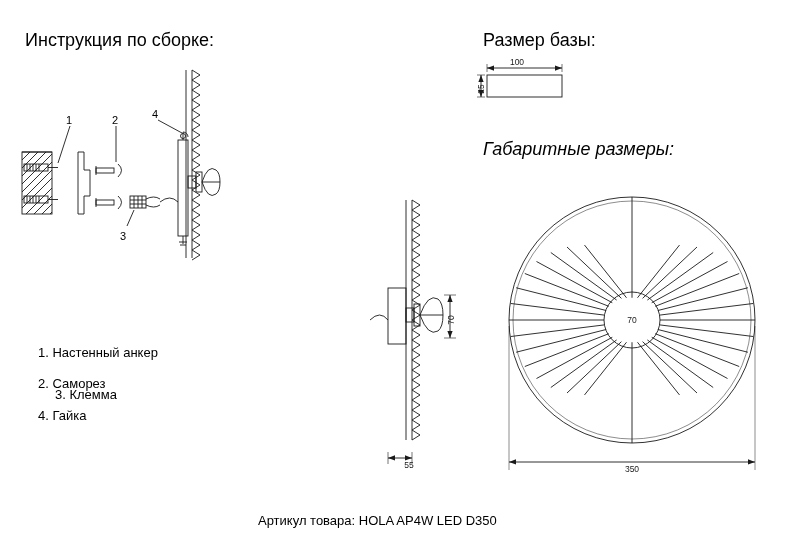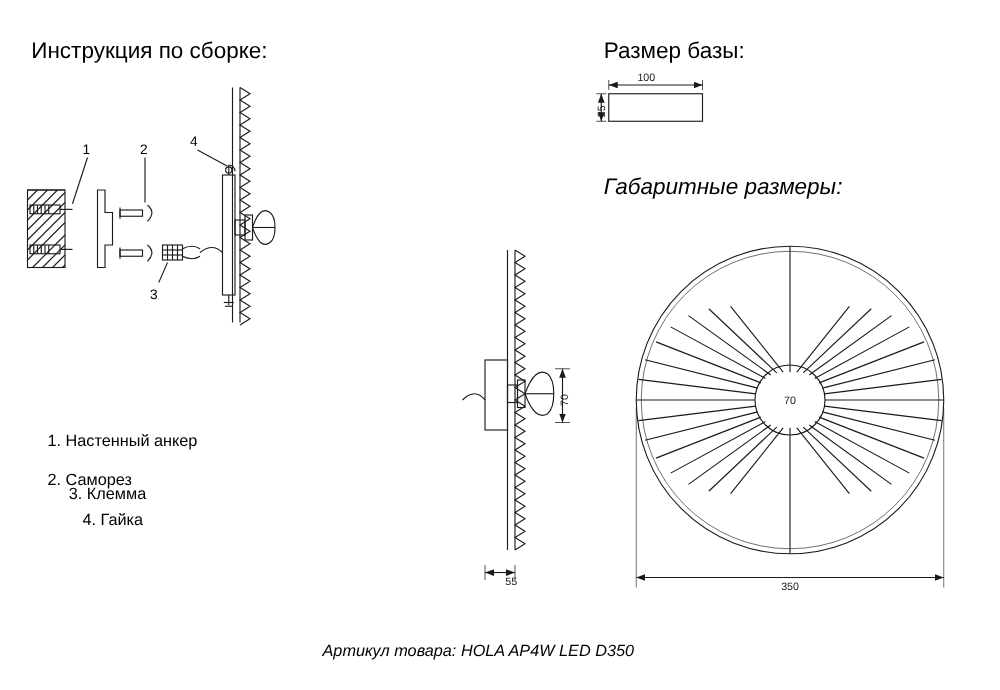--- a/index.html
+++ b/index.html
@@ -31,21 +31,20 @@
   }
   .listitem {
     font-size: 13px;
     text-align: right;
   }
   .callout {
     font-size: 11px;
   }
   .footer {
     font-size: 13px;
-    font-style: italic;
   }
   svg { display: block; }
   svg text { font-family: "Liberation Sans", sans-serif; }
 </style>
 </head>
 <body>
 
 <div class="lbl heading" style="left:25px; top:30px;">Инструкция по сборке:</div>
 
 <div class="lbl heading" style="left:483px; top:30px;">Размер базы:</div>
@@ -53,21 +52,21 @@
 <div class="lbl heading" style="left:483px; top:139px;font-style:italic;">Габаритные размеры:</div>
 
 <div class="lbl callout" style="left:66px; top:114px;">1</div>
 <div class="lbl callout" style="left:112px; top:114px;">2</div>
 <div class="lbl callout" style="left:120px; top:230px;">3</div>
 <div class="lbl callout" style="left:152px; top:108px;">4</div>
 
 <div class="lbl listitem" style="left:38px; top:345px;">1. Настенный анкер</div>
 <div class="lbl listitem" style="left:38px; top:376px;">2. Саморез</div>
 <div class="lbl listitem" style="left:55px; top:387px;">3. Клемма</div>
-<div class="lbl listitem" style="left:38px; top:408px;margin-left:28px;">4. Гайка</div>
+<div class="lbl listitem" style="left:38px; top:408px;">4. Гайка</div>
 
 <div class="lbl footer" style="left:258px; top:513px;">Артикул товара: HOLA AP4W LED D350</div>
 
 <svg class="canvas" viewBox="0 0 800 552" width="800" height="552">
   <defs>
     <marker id="arrL" markerWidth="8" markerHeight="6" refX="0" refY="3" orient="auto">
       <path d="M8,0 L0,3 L8,6 z" fill="#1a1a1a"></path>
     </marker>
     <marker id="arrR" markerWidth="8" markerHeight="6" refX="8" refY="3" orient="auto">
       <path d="M0,0 L8,3 L0,6 z" fill="#1a1a1a"></path>

